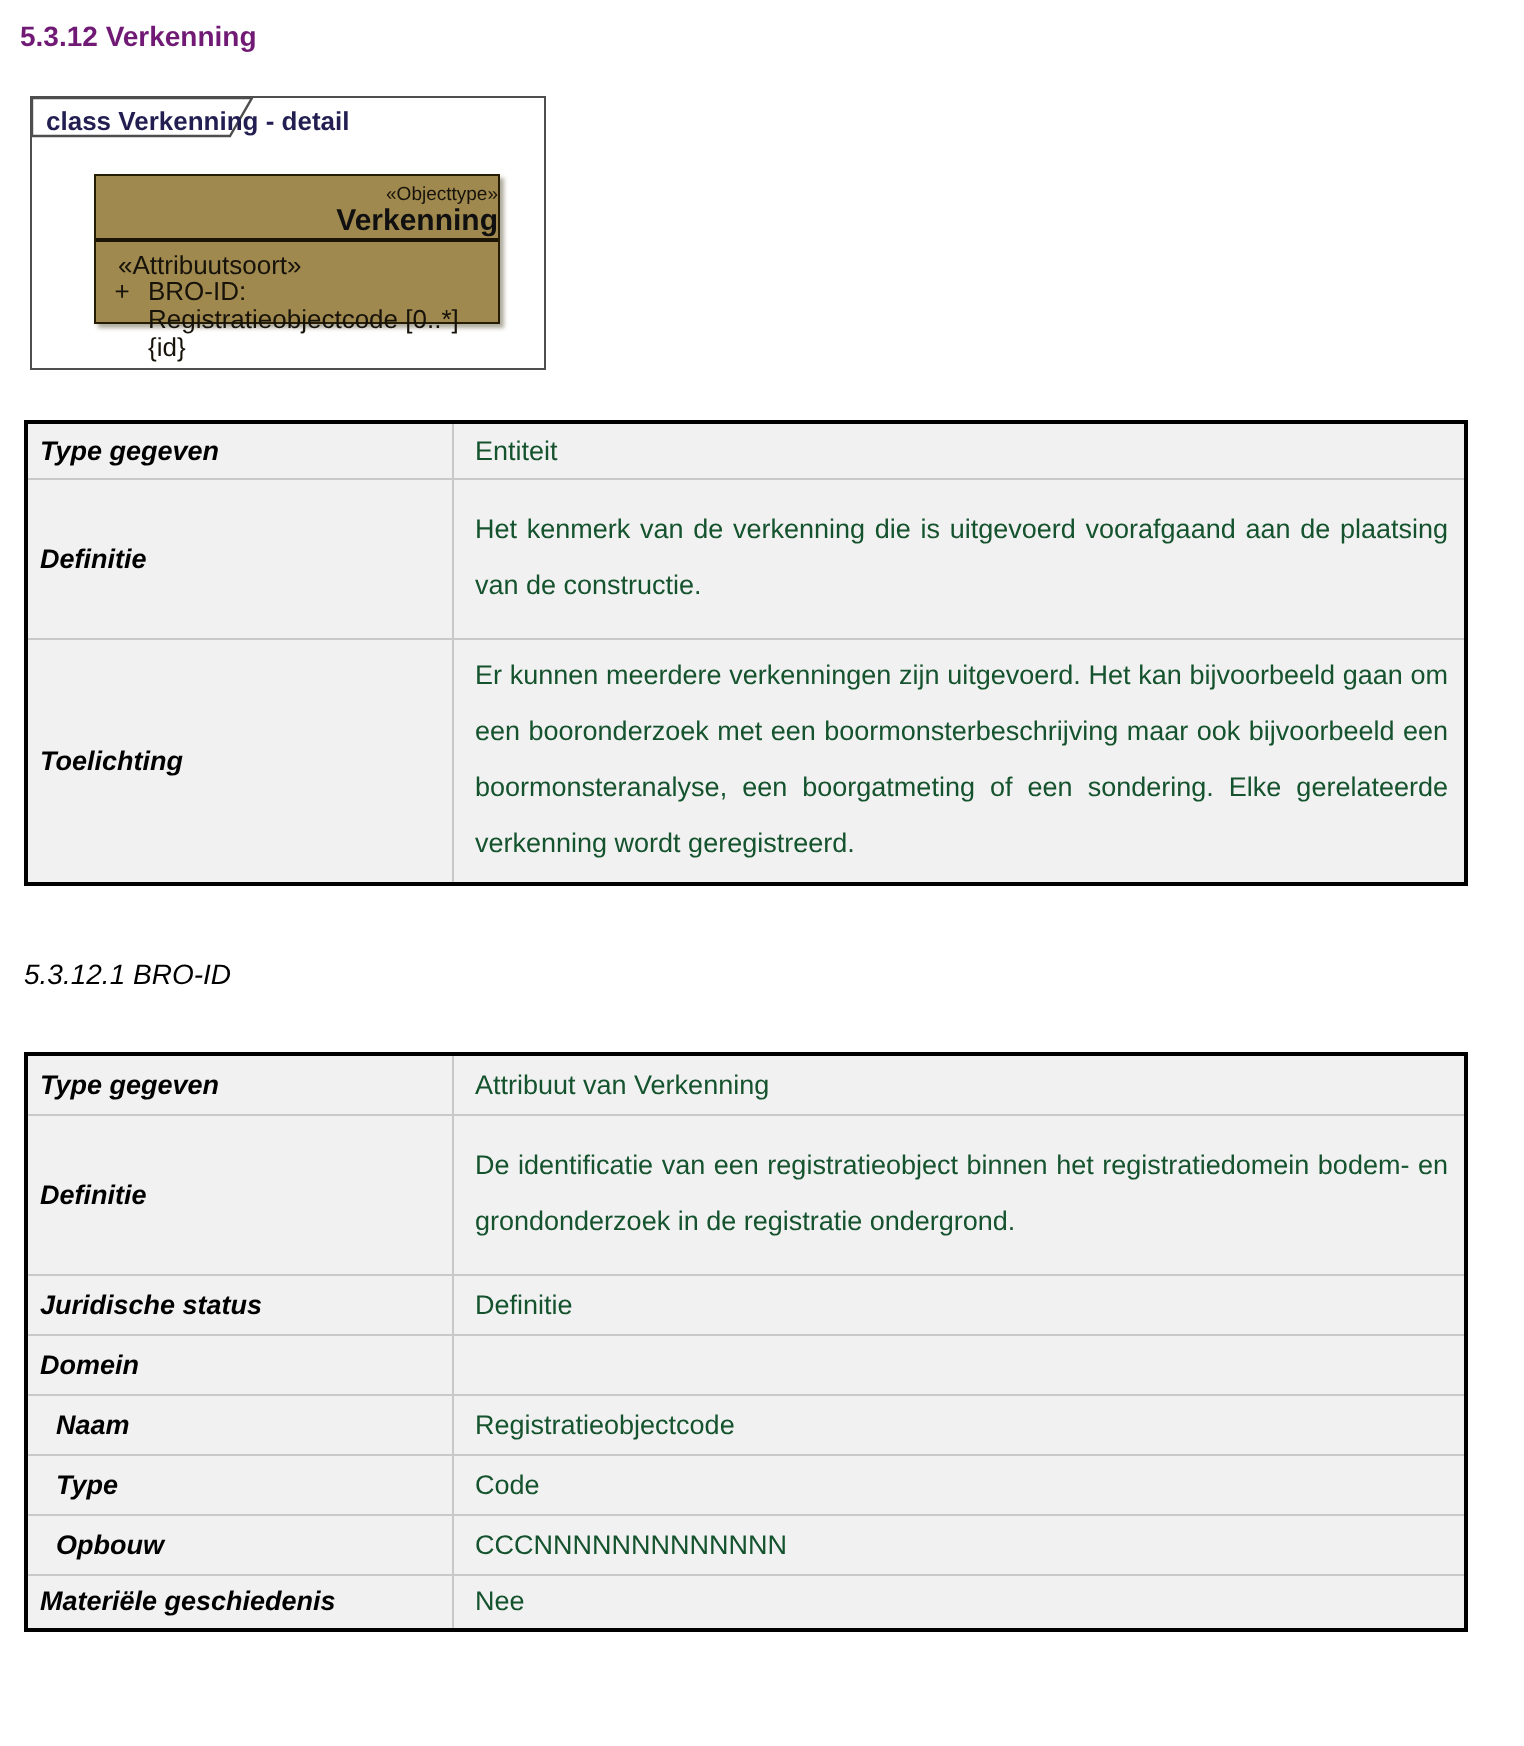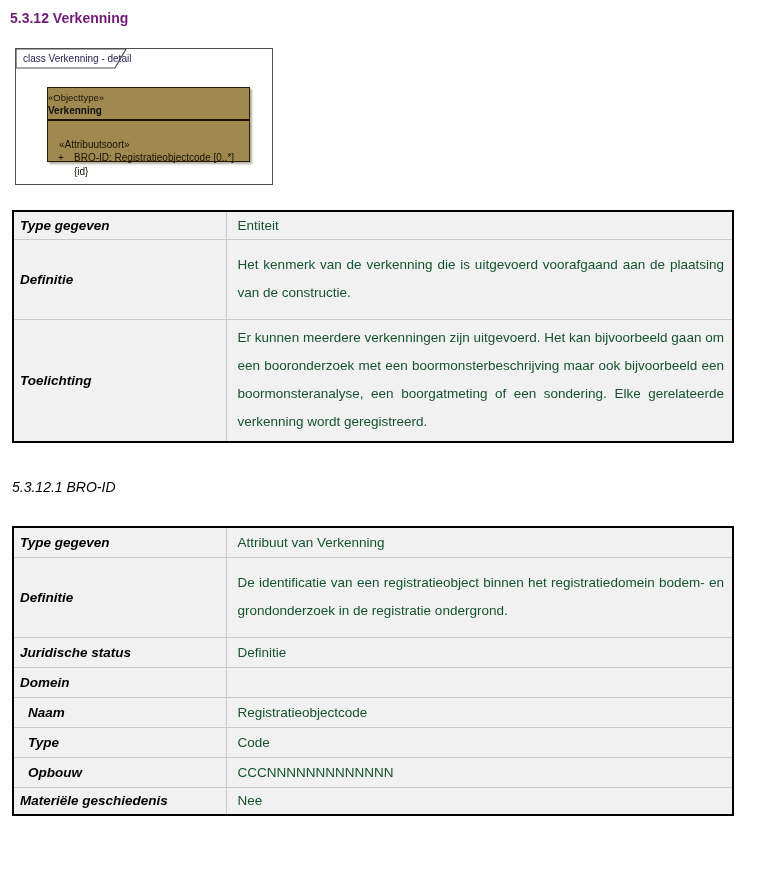--- a/index.html
+++ b/index.html
@@ -20,35 +20,35 @@
     margin:10px 0 0 10px;font-size:14px;font-weight:bold;color:#701a75;
   }
   
   .diagram-frame{
     position:relative;margin:22px 0 0 15px;width:258px;height:137px;
     border:1px solid #4e4e4e;background:#fff;
   }
   .diagram-tab{position:absolute;top:0;left:0;width:112px;height:20px;}
   .diagram-tab svg{position:absolute;top:0;left:0;}
   .tab-label{
-    position:absolute;top:4px;left:7px;font-size:10px;font-weight:normal;
+    position:absolute;top:4px;left:7px;font-size:13px;font-weight:bold;
     color:var(--tab-text);white-space:nowrap;
   }
   .class-box{
     position:absolute;left:31px;top:38px;width:203px;height:75px;
     background:var(--box-fill);
     border:1px solid var(--box-border);
     box-shadow:2px 2px 2px rgba(80,70,40,0.45);
   }
   .class-header{
-    height:33px;border-bottom:2px solid #1c1402;text-align:left;padding-top:3px;
+    height:33px;border-bottom:2px solid #1c1402;text-align:right;padding-top:3px;
   }
   .class-stereotype{font-size:9.5px;color:#17130a;display:block;line-height:13px;}
-  .class-name{font-size:10px;font-weight:bold;color:#101010;display:block;line-height:14px;}
-  .class-body{padding-top:5px;font-size:10px;color:#17130a;margin-top:12px;}
+  .class-name{font-size:15px;font-weight:bold;color:#101010;display:block;line-height:14px;}
+  .class-body{padding-top:5px;font-size:13px;color:#17130a;}
   .attr-stereotype{padding-left:11px;line-height:13px;}
   .attr-line{display:flex;line-height:14px;}
   .attr-vis{width:26px;text-align:center;flex:0 0 26px;}
   
   table.def-table{
     border-collapse:collapse;table-layout:fixed;
     width:722px;margin-left:12px;background:var(--cell-bg);
     border:2px solid #000;
   }
   table.def-table td{

